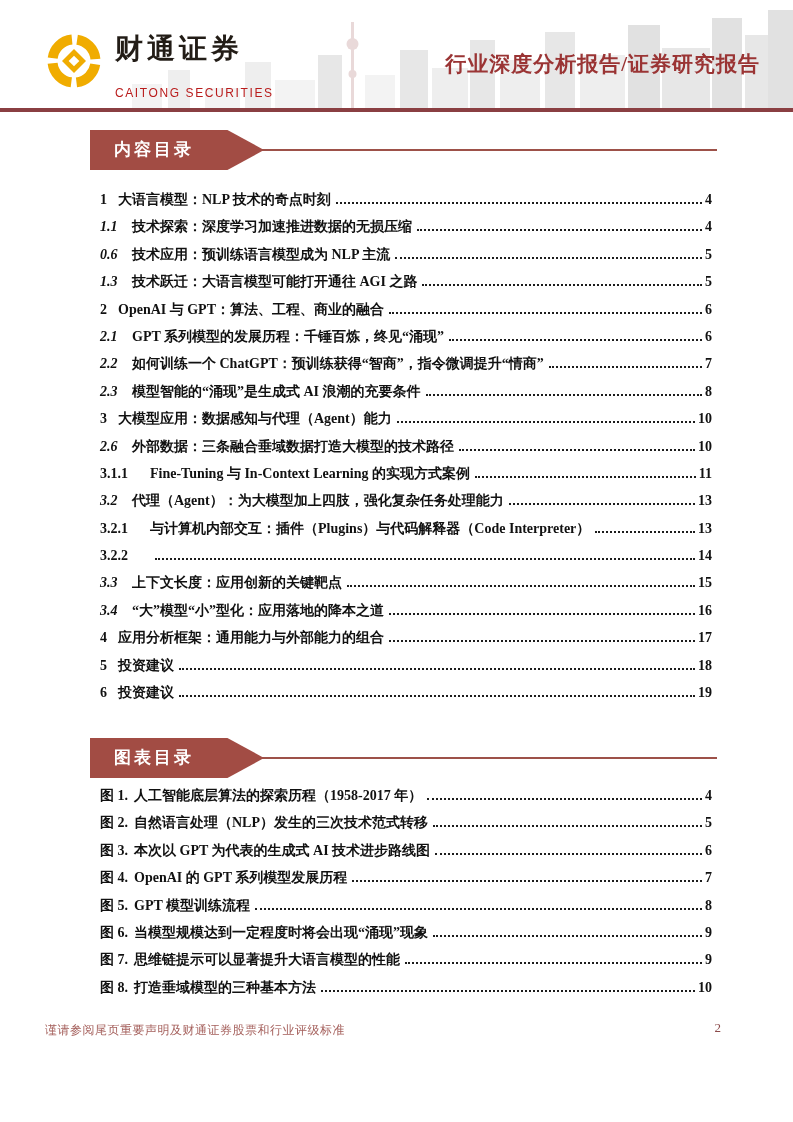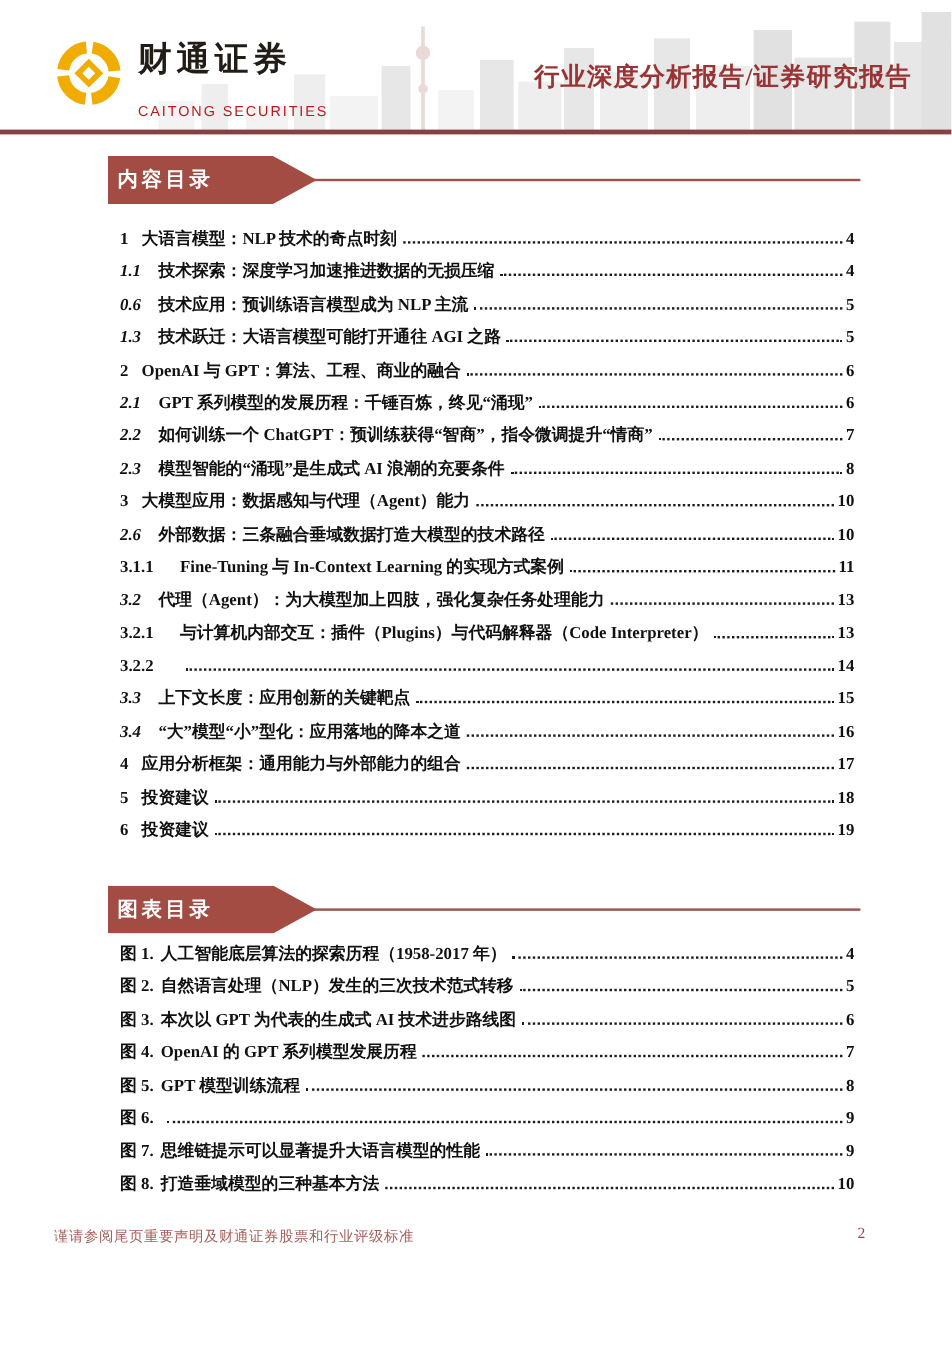--- a/index.html
+++ b/index.html
@@ -30,21 +30,21 @@
   }
 
   
   .banner-line { position:absolute; left:235px; right:76px; height:2px; background:#9d5149; }
   .toc-line   { top:149px; }
   .fig-line   { top:757px; }
   .banner {
     position:absolute; left:90px; width:174px; height:40px;
     background:#A24C44; color:#fff;
     font-size:17px; font-weight:bold; letter-spacing:3px;
-    line-height:40px; padding-left:8px;
+    line-height:40px; padding-left:24px;
     clip-path:polygon(0 0, 79% 0, 100% 50%, 79% 100%, 0 100%);
   }
   .toc-banner { top:130px; }
   .fig-banner { top:738px; }
 
   
   .list { position:absolute; left:100px; width:612px; }
   .toc-list { top:186px; }
   .fig-list { top:782px; }
   .row {
@@ -280,20 +280,21 @@
     <span class="pg">7</span>
   </div>
     <div class="row">
     <span class="num">图 5.</span>
     <span class="ttl">GPT 模型训练流程</span>
     <span class="dots"></span>
     <span class="pg">8</span>
   </div>
     <div class="row">
     <span class="num">图 6.</span>
+    <span class="ttl">当模型规模达到一定程度时将会出现“涌现”现象</span>
     <span class="dots"></span>
     <span class="pg">9</span>
   </div>
     <div class="row">
     <span class="num">图 7.</span>
     <span class="ttl">思维链提示可以显著提升大语言模型的性能</span>
     <span class="dots"></span>
     <span class="pg">9</span>
   </div>
     <div class="row">

